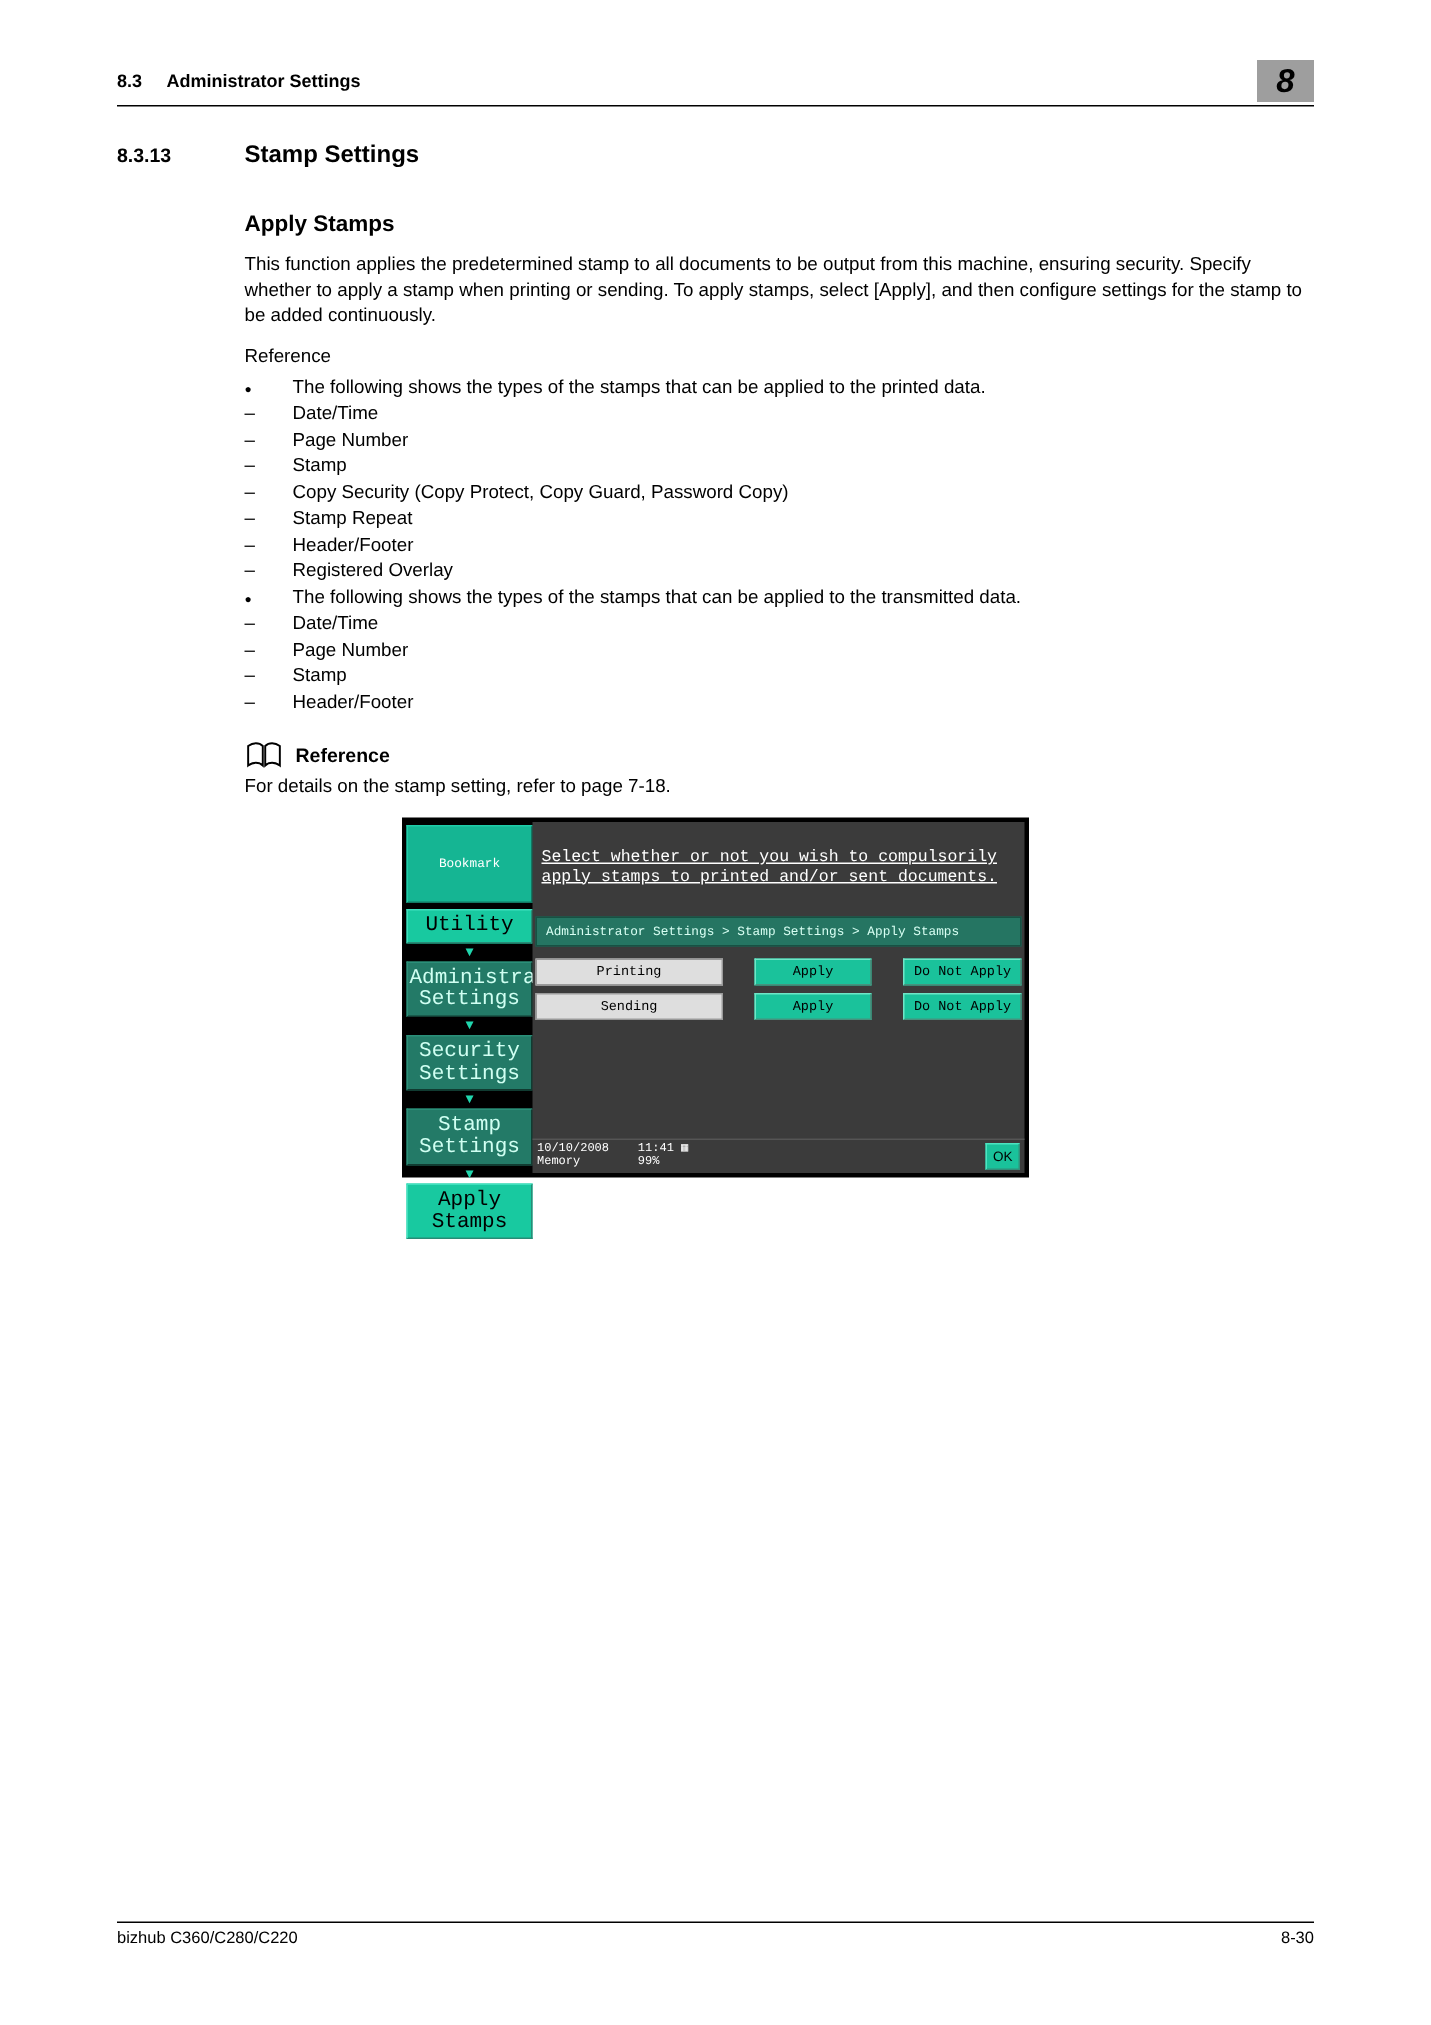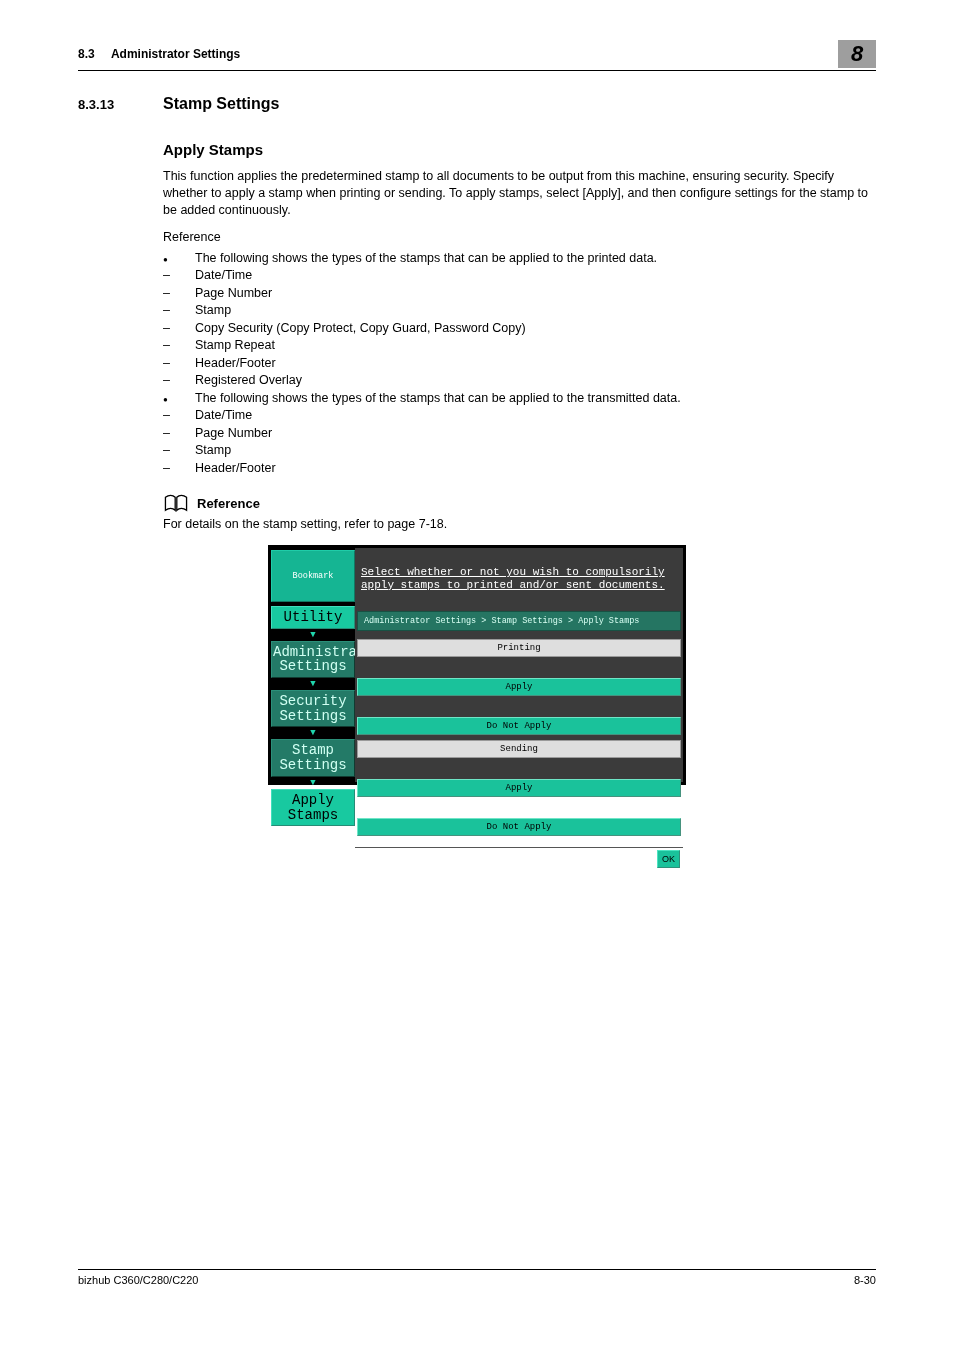--- a/index.html
+++ b/index.html
@@ -172,21 +172,20 @@
     margin: 2px;
     border: 1px solid #175143;
   }
   .rows {
     padding: 6px 2px;
   }
   .rw {
     display: flex;
     gap: 21px;
     margin-bottom: 5px;
-    flex-direction: column;
   }
   .rw .lab {
     flex: 1.6;
     background: #dedede;
     color: #000;
     text-align: center;
     padding: 3px 0;
     border: 1px solid #9a9a9a;
   }
   .opt {
@@ -211,21 +210,21 @@
     background: #1ac29b;
     color: #000;
     padding: 3px 4px;
     border: 1px outset #4de4c1;
     font-family: Liberation Sans, sans-serif;
     font-size: 9px;
   }
 
   .footer {
     position: absolute;
-    bottom: 64px;
+    bottom: 52px;
     left: 78px;
     right: 78px;
     border-top: 1px solid #000;
     display: flex;
     justify-content: space-between;
     font-size: 11px;
     padding-top: 4px;
   }
 </style>
 </head>

